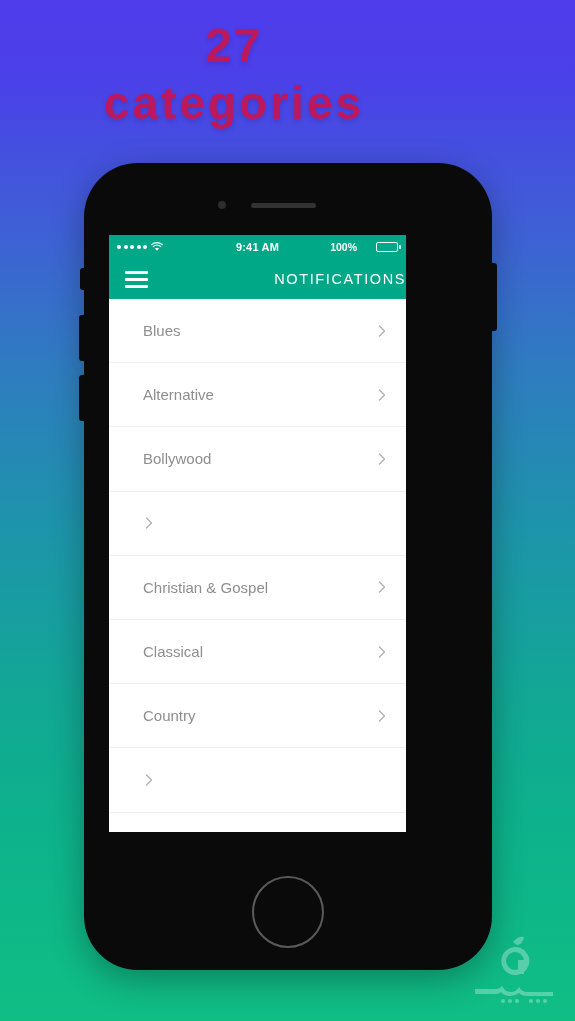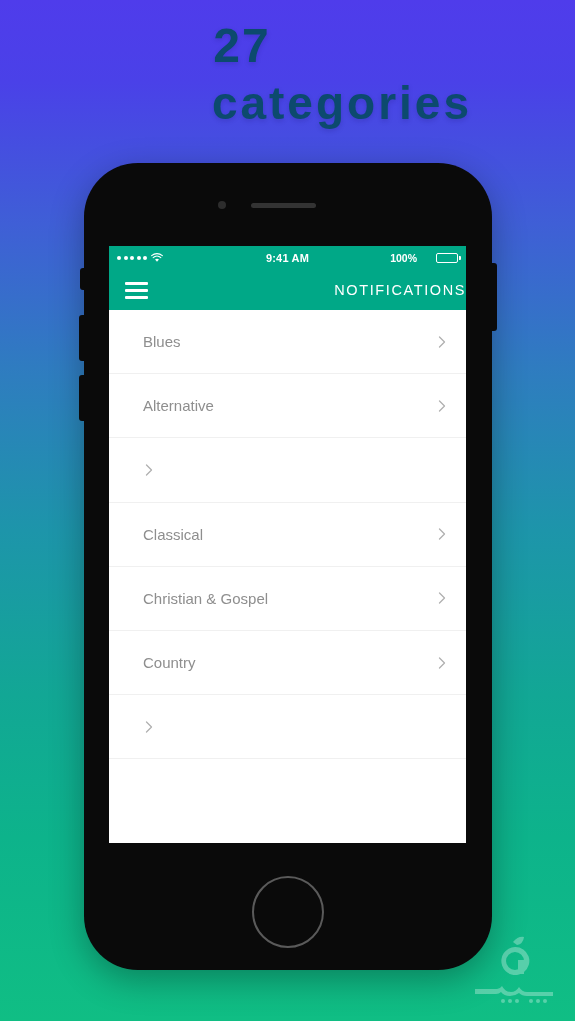--- a/index.html
+++ b/index.html
@@ -13,31 +13,31 @@
       #2f7cc0 36%,
       #1d95aa 52%,
       #12a795 68%,
       #0db38b 82%,
       #10be84 100%);
     position:relative;
   }
 
   
   .headline {
-    position:absolute; top:18px; left:12px; width:460px;
-    text-align:center; color:#0c4a6e;
+    position:absolute; top:18px; left:4px; width:460px;
+    text-align:center; color:#be185d;
     text-shadow:0 2px 5px rgba(20,10,90,0.18);
   }
   .headline .big {
     display:block; font-size:48px; font-weight:bold;
     letter-spacing:2px; line-height:56px;
   }
   .headline .sub {
     display:block; font-size:46px; font-weight:bold;
-    letter-spacing:3px; line-height:58px;text-align:right;
+    letter-spacing:3px; line-height:58px;
   }
 
   
   .phone {
     position:absolute; left:84px; top:163px;
     width:408px; height:807px;
     background:#0a0a0a;
     border-radius:54px;
     box-shadow:0 10px 34px rgba(0,0,0,0.30);
   }
@@ -68,22 +68,22 @@
     background:#333333;
   }
   .home-button {
     position:absolute; left:50%; margin-left:-36px; bottom:22px;
     width:72px; height:72px; border-radius:50%;
     border:2px solid #5a5a5a;
   }
 
   
   .screen {
-    position:absolute; left:25px; top:83px;
-    width:357px; height:597px;
+    position:absolute; left:25px; top:72px;
+    width:297px; height:597px;
     background:#ffffff; overflow:hidden;
   }
 
   .statusbar {
     height:23px; background:#00a887;
     display:flex; align-items:center;
     color:#ffffff; font-size:11px; font-weight:bold;
     padding:0 8px; position:relative;
   }
   .sb-left { display:flex; align-items:center; gap:4px; }
@@ -201,36 +201,42 @@
         </svg>
       </div>
 
       <div class="row">
         <span class="row-label">Alternative</span>
         <svg class="chev" viewBox="0 0 12 12">
           <path d="M3.5 1 L8.5 6 L3.5 11" stroke="#b0b0b0" stroke-width="1.3" fill="none" stroke-linecap="round" stroke-linejoin="round"></path>
         </svg>
       </div>
 
-
-      <div class="row">
+      <div class="row">
+        <span class="row-label">Bollywood</span>
+        <svg class="chev" viewBox="0 0 12 12">
+          <path d="M3.5 1 L8.5 6 L3.5 11" stroke="#b0b0b0" stroke-width="1.3" fill="none" stroke-linecap="round" stroke-linejoin="round"></path>
+        </svg>
+      </div>
+
+      <div class="row">
+        <svg class="chev" viewBox="0 0 12 12">
+          <path d="M3.5 1 L8.5 6 L3.5 11" stroke="#b0b0b0" stroke-width="1.3" fill="none" stroke-linecap="round" stroke-linejoin="round"></path>
+        </svg>
+      </div>
+
+      <div class="row">
+        <span class="row-label">Christian &amp; Gospel</span>
         <svg class="chev" viewBox="0 0 12 12">
           <path d="M3.5 1 L8.5 6 L3.5 11" stroke="#b0b0b0" stroke-width="1.3" fill="none" stroke-linecap="round" stroke-linejoin="round"></path>
         </svg>
       </div>
 
       <div class="row">
         <span class="row-label">Classical</span>
-        <svg class="chev" viewBox="0 0 12 12">
-          <path d="M3.5 1 L8.5 6 L3.5 11" stroke="#b0b0b0" stroke-width="1.3" fill="none" stroke-linecap="round" stroke-linejoin="round"></path>
-        </svg>
-      </div>
-
-      <div class="row">
-        <span class="row-label">Christian &amp; Gospel</span>
         <svg class="chev" viewBox="0 0 12 12">
           <path d="M3.5 1 L8.5 6 L3.5 11" stroke="#b0b0b0" stroke-width="1.3" fill="none" stroke-linecap="round" stroke-linejoin="round"></path>
         </svg>
       </div>
 
       <div class="row">
         <span class="row-label">Country</span>
         <svg class="chev" viewBox="0 0 12 12">
           <path d="M3.5 1 L8.5 6 L3.5 11" stroke="#b0b0b0" stroke-width="1.3" fill="none" stroke-linecap="round" stroke-linejoin="round"></path>
         </svg>

